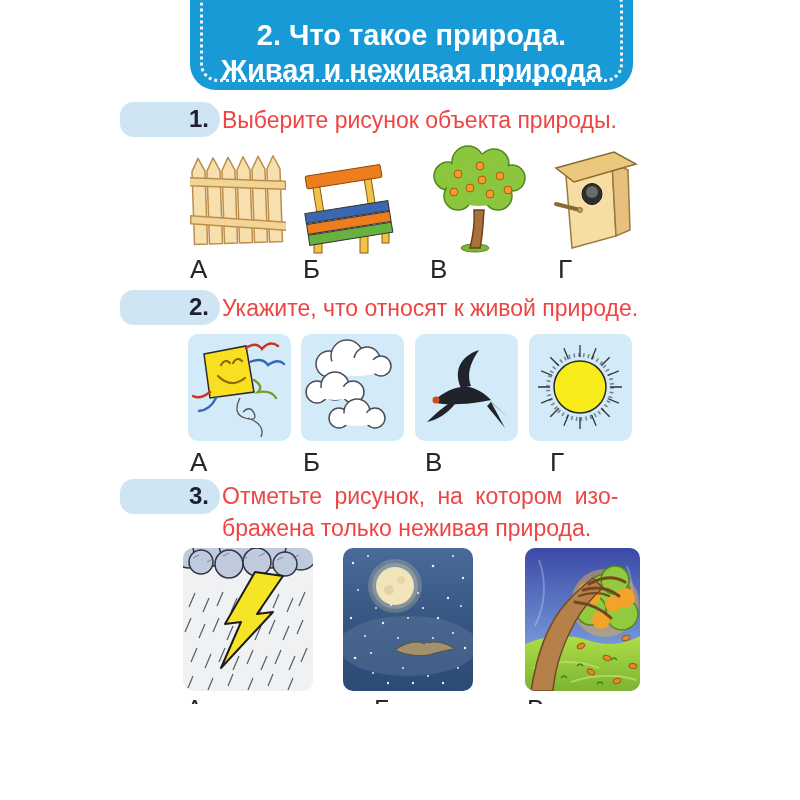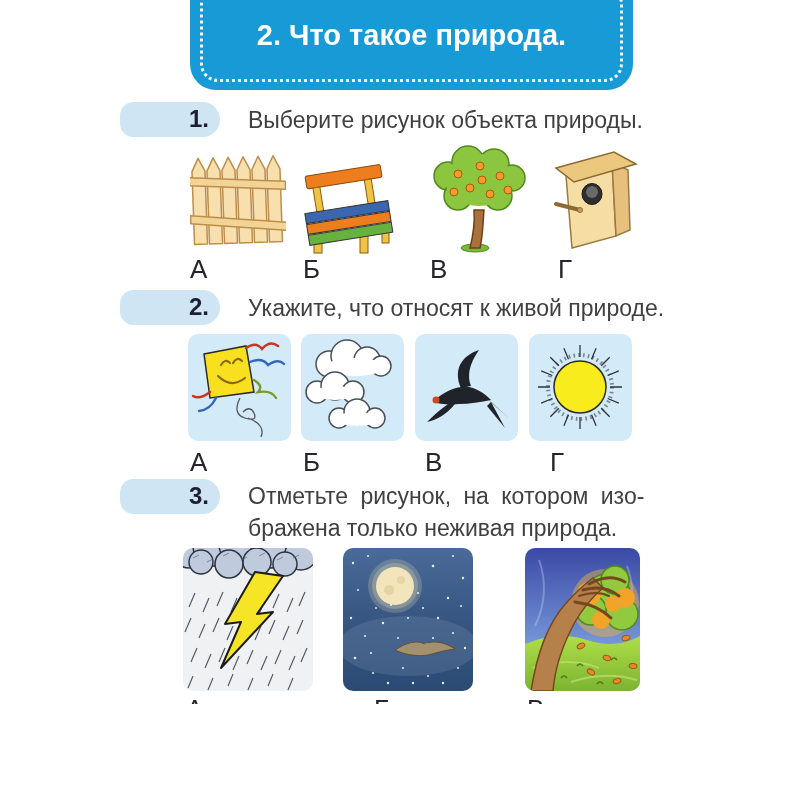--- a/index.html
+++ b/index.html
@@ -9,38 +9,39 @@
   .header{position:absolute;left:190px;top:-24px;width:443px;height:114px;
           background:#189ad6;border-radius:26px;}
   .header-dots{position:absolute;left:10px;right:10px;top:10px;bottom:8px;
           border:3px dotted rgba(255,255,255,.95);border-radius:18px;}
   .header-text{position:absolute;left:0;right:0;top:42px;text-align:center;
           color:#ffffff;font-weight:700;font-size:29px;line-height:35px;}
   
   .qpill{position:absolute;left:120px;width:100px;height:35px;background:#cfe5f4;
          border-radius:14px 18px 18px 14px;}
   .qnum{position:absolute;right:11px;top:3px;font-size:24px;font-weight:700;color:#1c2030;}
-  .qtext{position:absolute;left:248px;font-size:23px;line-height:30px;color:#404040;}
+  .qtext{position:absolute;left:222px;font-size:23px;line-height:30px;color:#ef4444;}
   .justify1{word-spacing:6px;}
   .opt-label{position:absolute;font-size:26px;color:#26262a;}
   .icon-box{position:absolute;}
   .card{position:absolute;background:#d3eaf8;border-radius:10px;overflow:hidden;}
   .card3{position:absolute;border-radius:10px;overflow:hidden;}
   .pagenum{position:absolute;left:187px;top:727px;font-size:24px;color:#222;}
   svg{display:block;}
 </style>
 </head>
 <body>
 
 <div class="page">
 
   <div class="header">
     <div class="header-dots"></div>
     <div class="header-text">
       <div>2. Что такое природа.</div>
+      <div>Живая и неживая природа</div>
     </div>
   </div>
 
   <div class="qpill" style="top:102px">
     <span class="qnum">1.</span>
   </div>
   <div class="qtext" style="top:105px">Выберите рисунок объекта природы.</div>
 
   <div class="icon-box" style="left:190px;top:150px;width:96px;height:102px">
     <svg width="96" height="102" viewBox="0 0 96 102">

